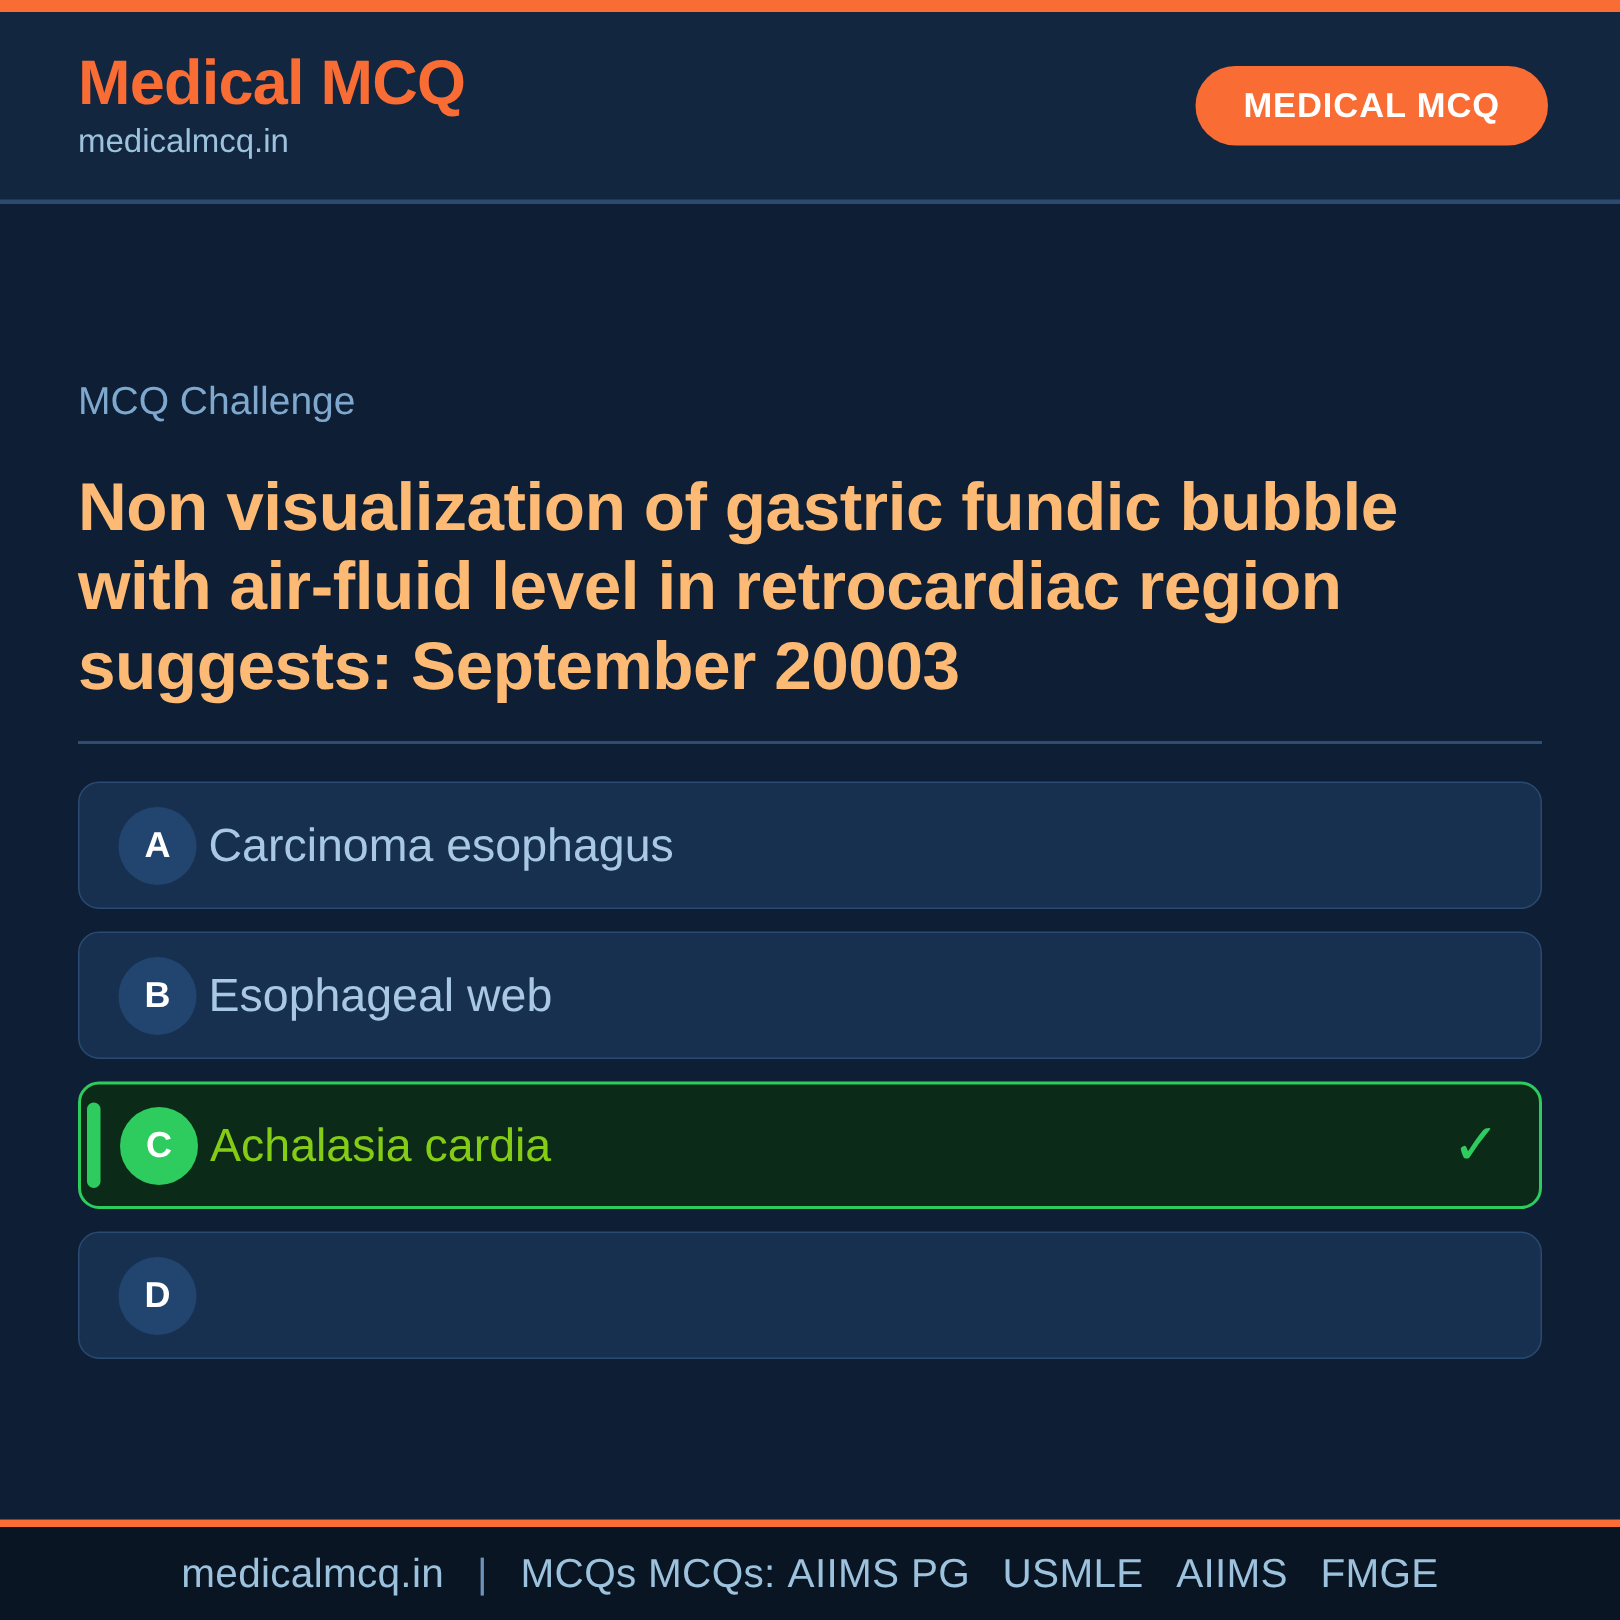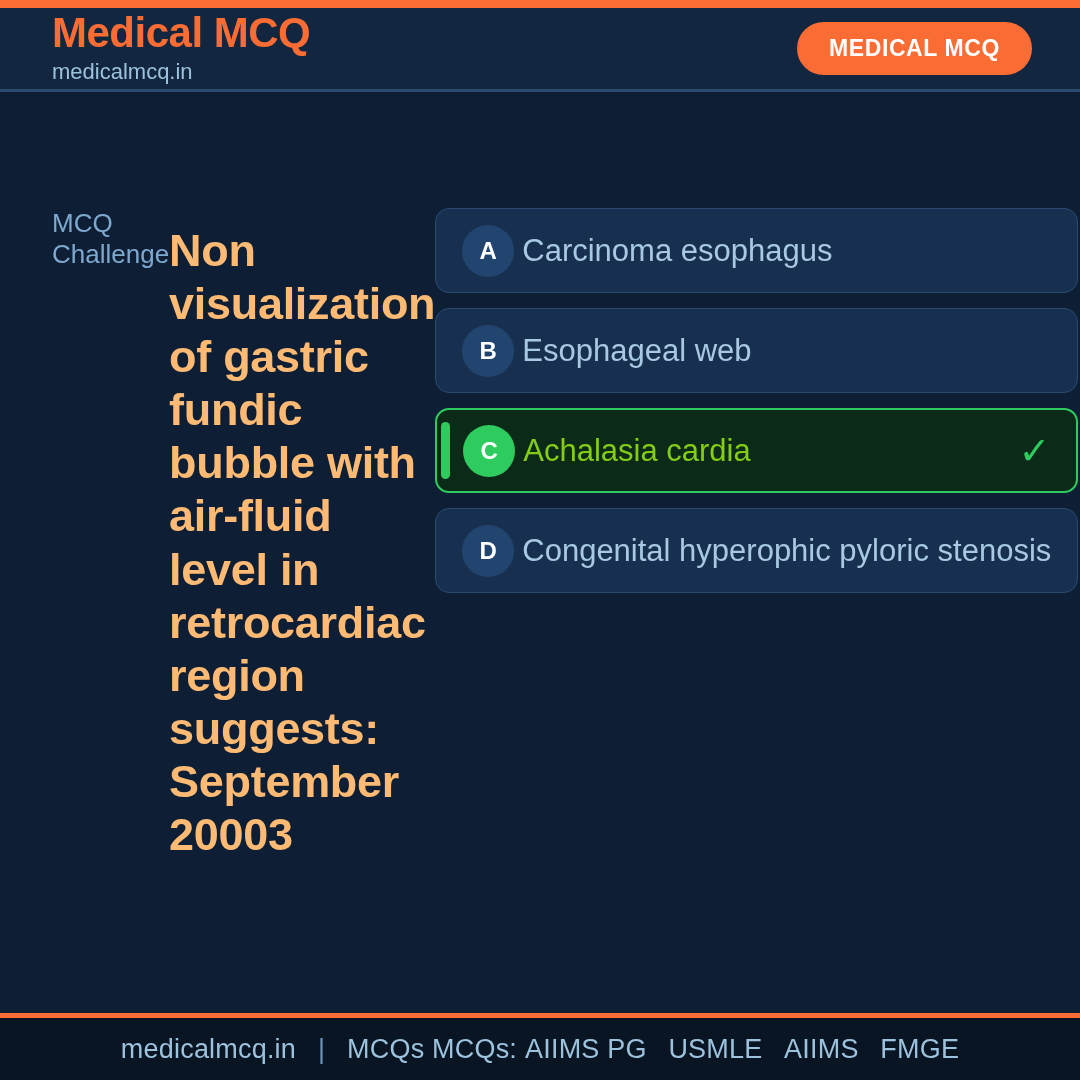--- a/index.html
+++ b/index.html
@@ -24,21 +24,21 @@
 
   
   .top-accent {
     height: 8px;
     width: 100%;
     background: #f96c34;
     flex: none;
   }
   .header {
     flex: none;
-    height: 84px;
+    height: 128px;
     background: #13263f;
     border-bottom: 3px solid #2c4straight;
     border-bottom: 3px solid #2c4a70;
     box-sizing: border-box;
     display: flex;
     align-items: center;
     justify-content: space-between;
     padding: 0 48px 0 52px;
   }
   .brand-block {
@@ -69,21 +69,21 @@
     border-radius: 30px;
     white-space: nowrap;
   }
 
   
   .body {
     flex: 1 1 auto;
     padding: 116px 52px 0 52px;
     box-sizing: border-box;
     display: flex;
-    flex-direction: row;
+    flex-direction: column;
   }
   .kicker {
     font-size: 26px;
     color: #7fa8cf;
     margin-bottom: 12px;
     line-height: 1.2;
   }
   .question {
     font-size: 45px;
     font-weight: bold;
@@ -247,21 +247,20 @@
       <div class="option is-correct">
         <div class="option-accent"></div>
         <div class="option-badge">C</div>
         <div class="option-text">Achalasia cardia</div>
         <div class="option-check">✓</div>
       </div>
 
       <div class="option">
 
         <div class="option-badge">D</div>
-        <div class="option-text">Congenital hyperophic pyloric stenosis</div>
 
       </div>
 
     </div>
   </div>
 
   <div class="footer">
     <span class="footer-text">medicalmcq.in</span>
     <span class="footer-sep">|</span>
     <span class="footer-text">MCQs MCQs:</span>

